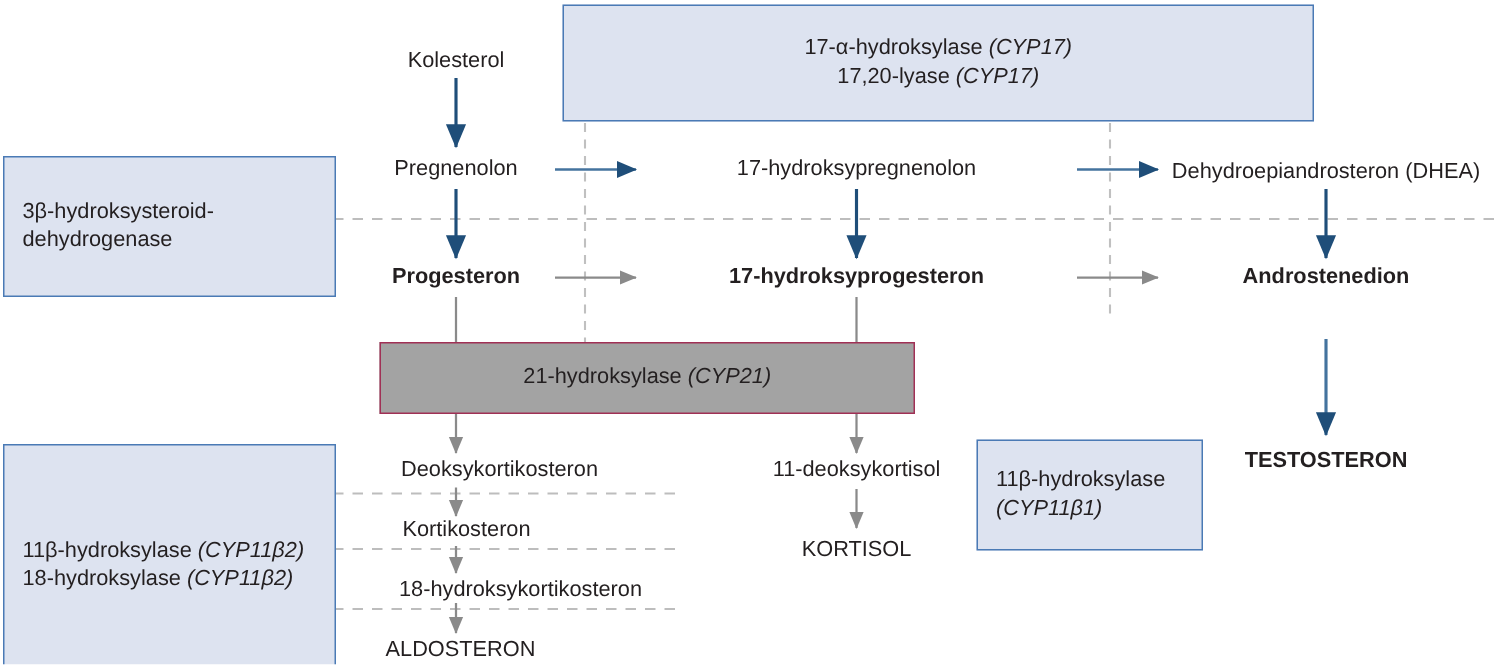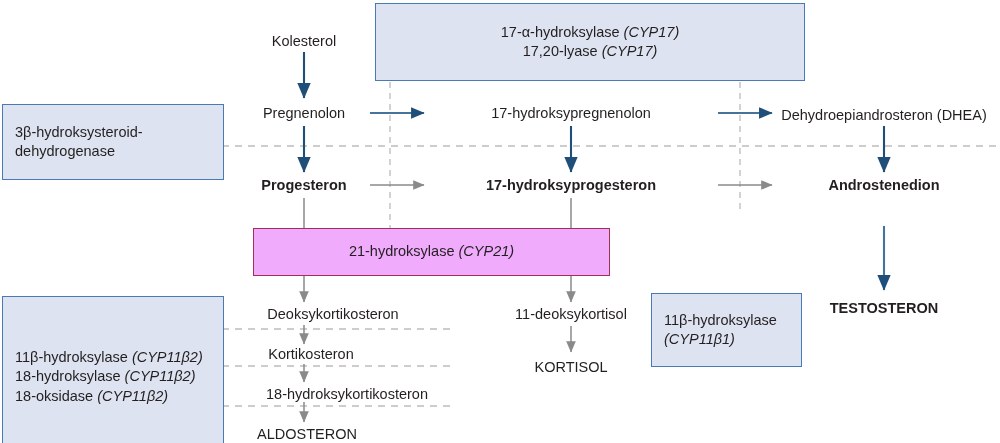--- a/index.html
+++ b/index.html
@@ -52,21 +52,21 @@
     align-items: center;
     text-align: center;
   }
   .ebox.left-text {
     align-items: flex-start;
     text-align: left;
     padding-left: 12px;
   }
   .ebox.redbox {
     border: 1.8px solid #a03055;
-    background: #f0abfc;
+    background: #a3a3a3;
   }
   .ebox .line {
     display: block;
   }
   .ital {
     font-style: italic;
   }
 </style>
 </head>
 <body>
@@ -125,38 +125,37 @@
     <line x1="304" y1="198" x2="304" y2="302" stroke="#8a8a8a" stroke-width="1.5" marker-end="url(#ahGray)"></line>
     <line x1="571" y1="198" x2="571" y2="302" stroke="#8a8a8a" stroke-width="1.5" marker-end="url(#ahGray)"></line>
 
     <line x1="304" y1="325" x2="304" y2="344" stroke="#8a8a8a" stroke-width="1.5" marker-end="url(#ahGray)"></line>
     <line x1="304" y1="364" x2="304" y2="382" stroke="#8a8a8a" stroke-width="1.5" marker-end="url(#ahGray)"></line>
     <line x1="304" y1="402" x2="304" y2="422" stroke="#8a8a8a" stroke-width="1.5" marker-end="url(#ahGray)"></line>
 
     <line x1="571" y1="326" x2="571" y2="352" stroke="#8a8a8a" stroke-width="1.5" marker-end="url(#ahGray)"></line>
   </svg>
 
-  <div class="ebox center-text" style="left:375px; top:3px; width:430px; height:78px;">
+  <div class="ebox center-text" style="left:375px; top:3px; width:501px; height:78px;">
     <span class="line"><span>17-α-hydroksylase</span> <span class="ital">(CYP17)</span></span>
     <span class="line"><span>17,20-lyase</span> <span class="ital">(CYP17)</span></span>
   </div>
 
-  <div class="ebox left-text" style="left:2px; top:104px; width:222px; height:76px;">
+  <div class="ebox left-text" style="left:2px; top:104px; width:222px; height:94px;">
     <span class="line">3β-hydroksysteroid-</span>
     <span class="line">dehydrogenase</span>
   </div>
 
   <div class="ebox redbox center-text" style="left:253px; top:228px; width:357px; height:48px;">
     <span class="line"><span>21-hydroksylase</span> <span class="ital">(CYP21)</span></span>
   </div>
 
   <div class="ebox left-text" style="left:2px; top:296px; width:222px; height:162px;">
     <span class="line"><span>11β-hydroksylase</span> <span class="ital">(CYP11β2)</span></span>
     <span class="line"><span>18-hydroksylase</span> <span class="ital">(CYP11β2)</span></span>
-    <span class="line"><span>18-oksidase</span> <span class="ital">(CYP11β2)</span></span>
   </div>
 
   <div class="ebox left-text" style="left:651px; top:293px; width:151px; height:74px;">
     <span class="line">11β-hydroksylase</span>
     <span class="line ital">(CYP11β1)</span>
   </div>
 
   <div class="node" style="left:304px; top:41px;">Kolesterol</div>
 
   <div class="node" style="left:304px; top:113px;">Pregnenolon</div>

